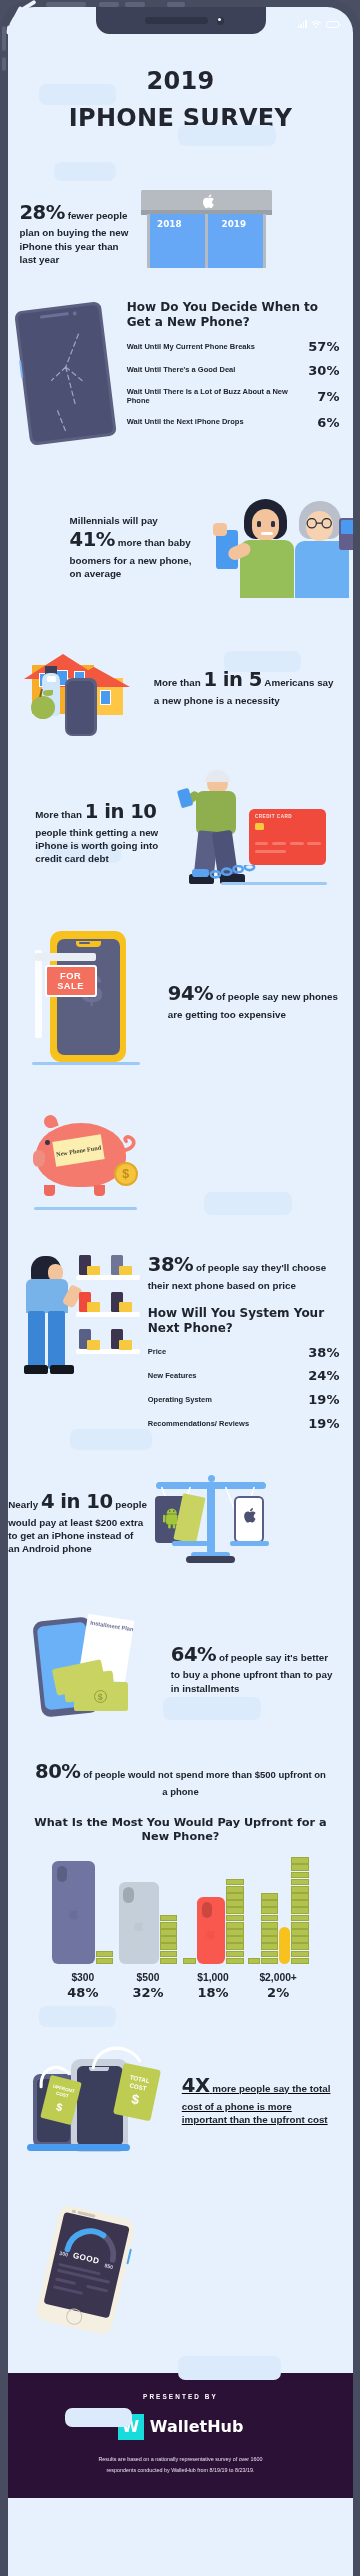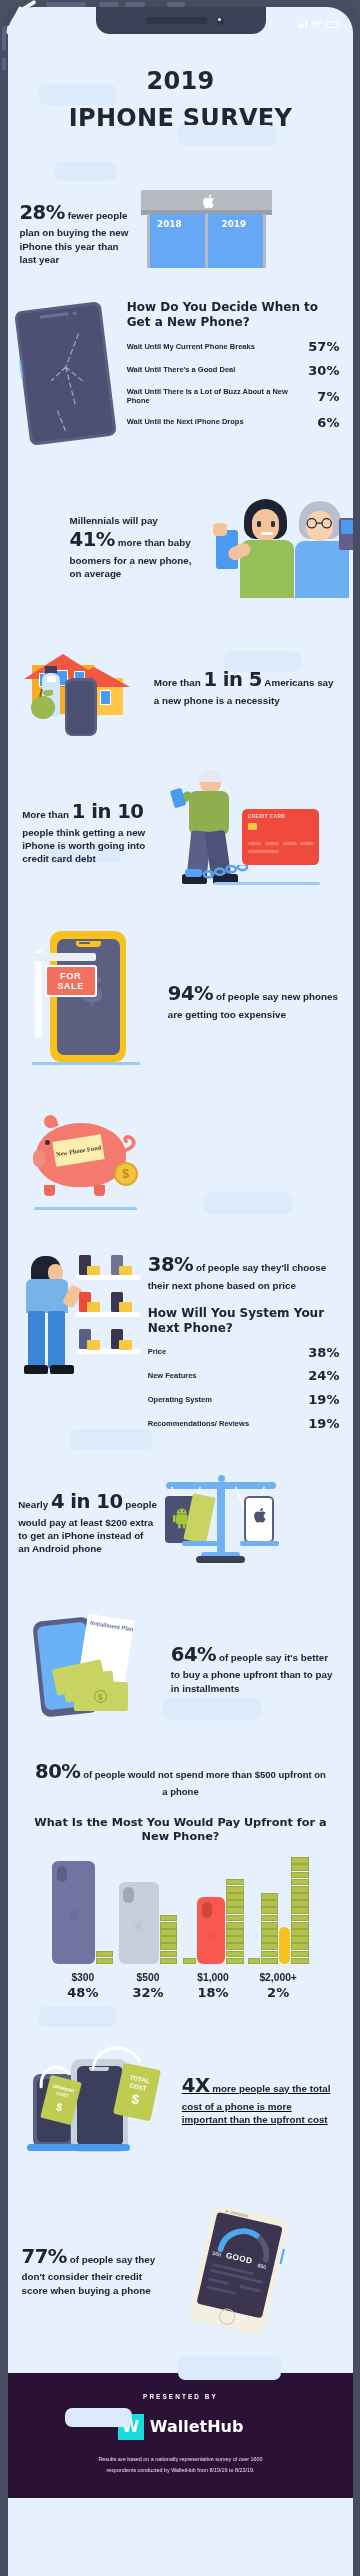--- a/index.html
+++ b/index.html
@@ -320,21 +320,21 @@
         </div>
         <div style="flex:1;padding-left:5.2px;">
           <p class="stat">
             <span class="reg">More than</span>
             <span class="big">1 in 5</span>
             <span class="reg">Americans say a new phone is a necessity</span>
           </p>
         </div>
       </div>
 
-      <div class="sec" style="margin-top:41px;display:flex;align-items:center;padding:0 14px;gap:4.1px;">
+      <div class="sec" style="margin-top:41px;display:flex;align-items:center;padding:0 27px;gap:4.1px;">
         <div style="width:144px;">
           <p class="stat">
             <span class="reg">More than</span>
             <span class="big">1 in 10</span>
             <span class="reg">people think getting a new iPhone is worth going into credit card debt</span>
           </p>
         </div>
         <div class="ill" style="width:155px;height:118px;position:relative;">
           <span style="position:absolute;left:30px;top:0;width:20.6px;height:20.6px;background:#f3c49b;border-radius:10.3px;"></span>
           <span style="position:absolute;left:28px;top:-3.1px;width:25px;height:11.3px;background:#e6e9ef;border-radius:12.4px 12.4px 0 0;"></span>
@@ -452,21 +452,21 @@
             <span class="lbl">Operating System</span>
             <span class="val">19%</span>
           </div>
           <div class="qrow">
             <span class="lbl">Recommendations/ Reviews</span>
             <span class="val">19%</span>
           </div>
         </div>
       </div>
 
-      <div class="sec" style="margin-top:44px;display:flex;align-items:center;padding:0 10px;gap:4.1px;">
+      <div class="sec" style="margin-top:44px;display:flex;align-items:center;padding:0 0;gap:4.1px;">
         <div style="width:139px;">
           <p class="stat">
             <span class="reg">Nearly</span>
             <span class="big">4 in 10</span>
             <span class="reg">people would pay at least $200 extra to get an iPhone instead of an Android phone</span>
           </p>
         </div>
         <div class="ill scale">
           <span style="position:absolute;left:57px;top:0;width:7.2px;height:7.2px;background:#6fb1f2;border-radius:50%;"></span>
           <span style="position:absolute;left:5.2px;top:7.2px;width:110px;height:6.7px;background:#6fb1f2;border-radius:3.6px;"></span>
@@ -665,26 +665,20 @@
         </div>
         <div style="flex:1;text-decoration:underline;">
           <p class="stat">
             <span class="big">4X</span>
             <span class="reg">more people say the total cost of a phone is more important than the upfront cost</span>
           </p>
         </div>
       </div>
 
       <div class="sec" style="margin-top:44px;display:flex;align-items:center;padding:0 13.4px;gap:4.1px;">
-        <div style="width:149px;">
-          <p class="stat">
-            <span class="big">77%</span>
-            <span class="reg">of people say they don't consider their credit score when buying a phone</span>
-          </p>
-        </div>
         <div class="ill" style="width:124px;height:129px;position:relative;overflow:hidden;">
           <div class="credit-phone" style="position:absolute;left:25px;top:5.2px;">
             <span style="position:absolute;left:17.5px;top:3.1px;width:18.5px;height:2.6px;background:#cfc6b4;border-radius:1.5px;"></span>
             <span style="position:absolute;left:12.4px;top:2.6px;width:3.6px;height:3.6px;background:#cfc6b4;border-radius:50%;"></span>
             <span class="cs"></span>
             <svg style="position:absolute;left:11.3px;top:13.4px" width="57" height="33" viewBox="0 0 110 64">
               <path d="M10 58 A45 45 0 0 1 100 58" stroke="#5a5572" stroke-width="11" fill="none" stroke-linecap="round"></path>
               <path d="M10 58 A45 45 0 0 1 72 16" stroke="#4aa8f0" stroke-width="11" fill="none" stroke-linecap="round"></path>
             </svg>
             <span style="position:absolute;left:9.3px;top:45px;color:#cfd6e8;font-size:5.2px;font-weight:700;">300</span>

